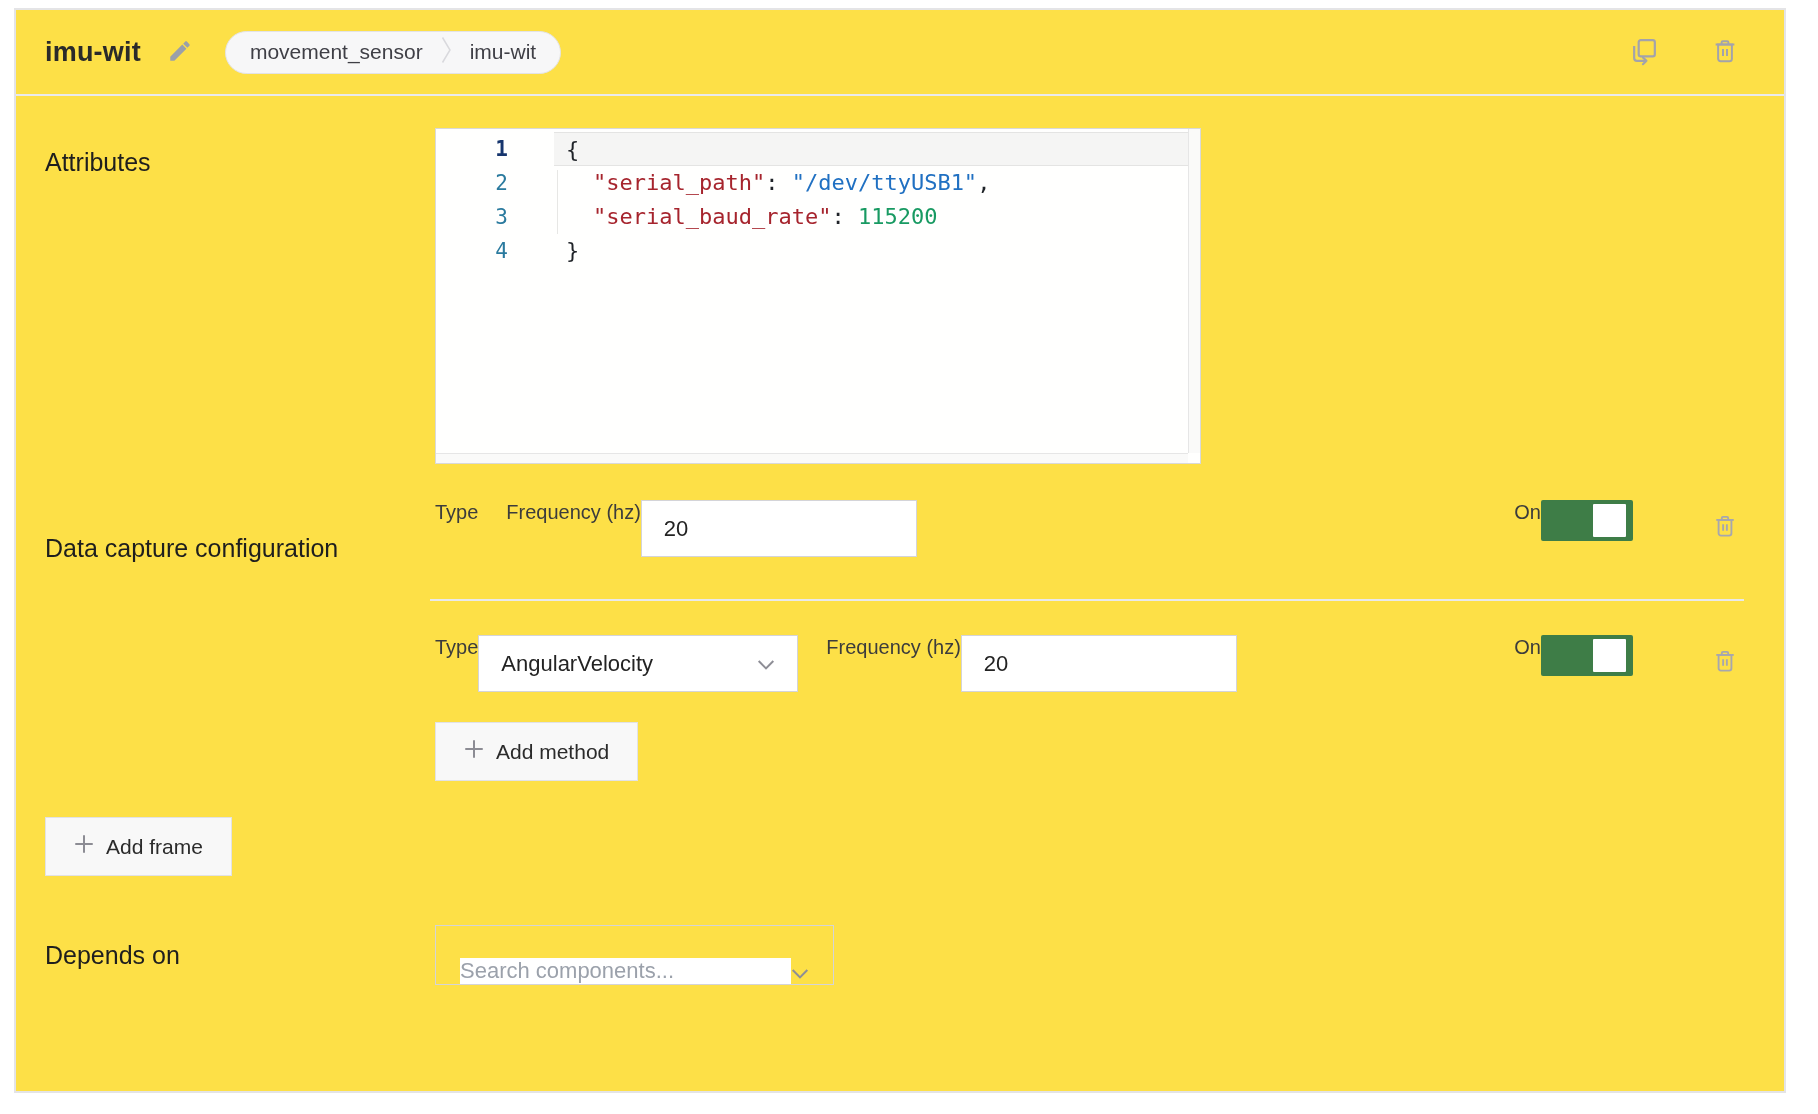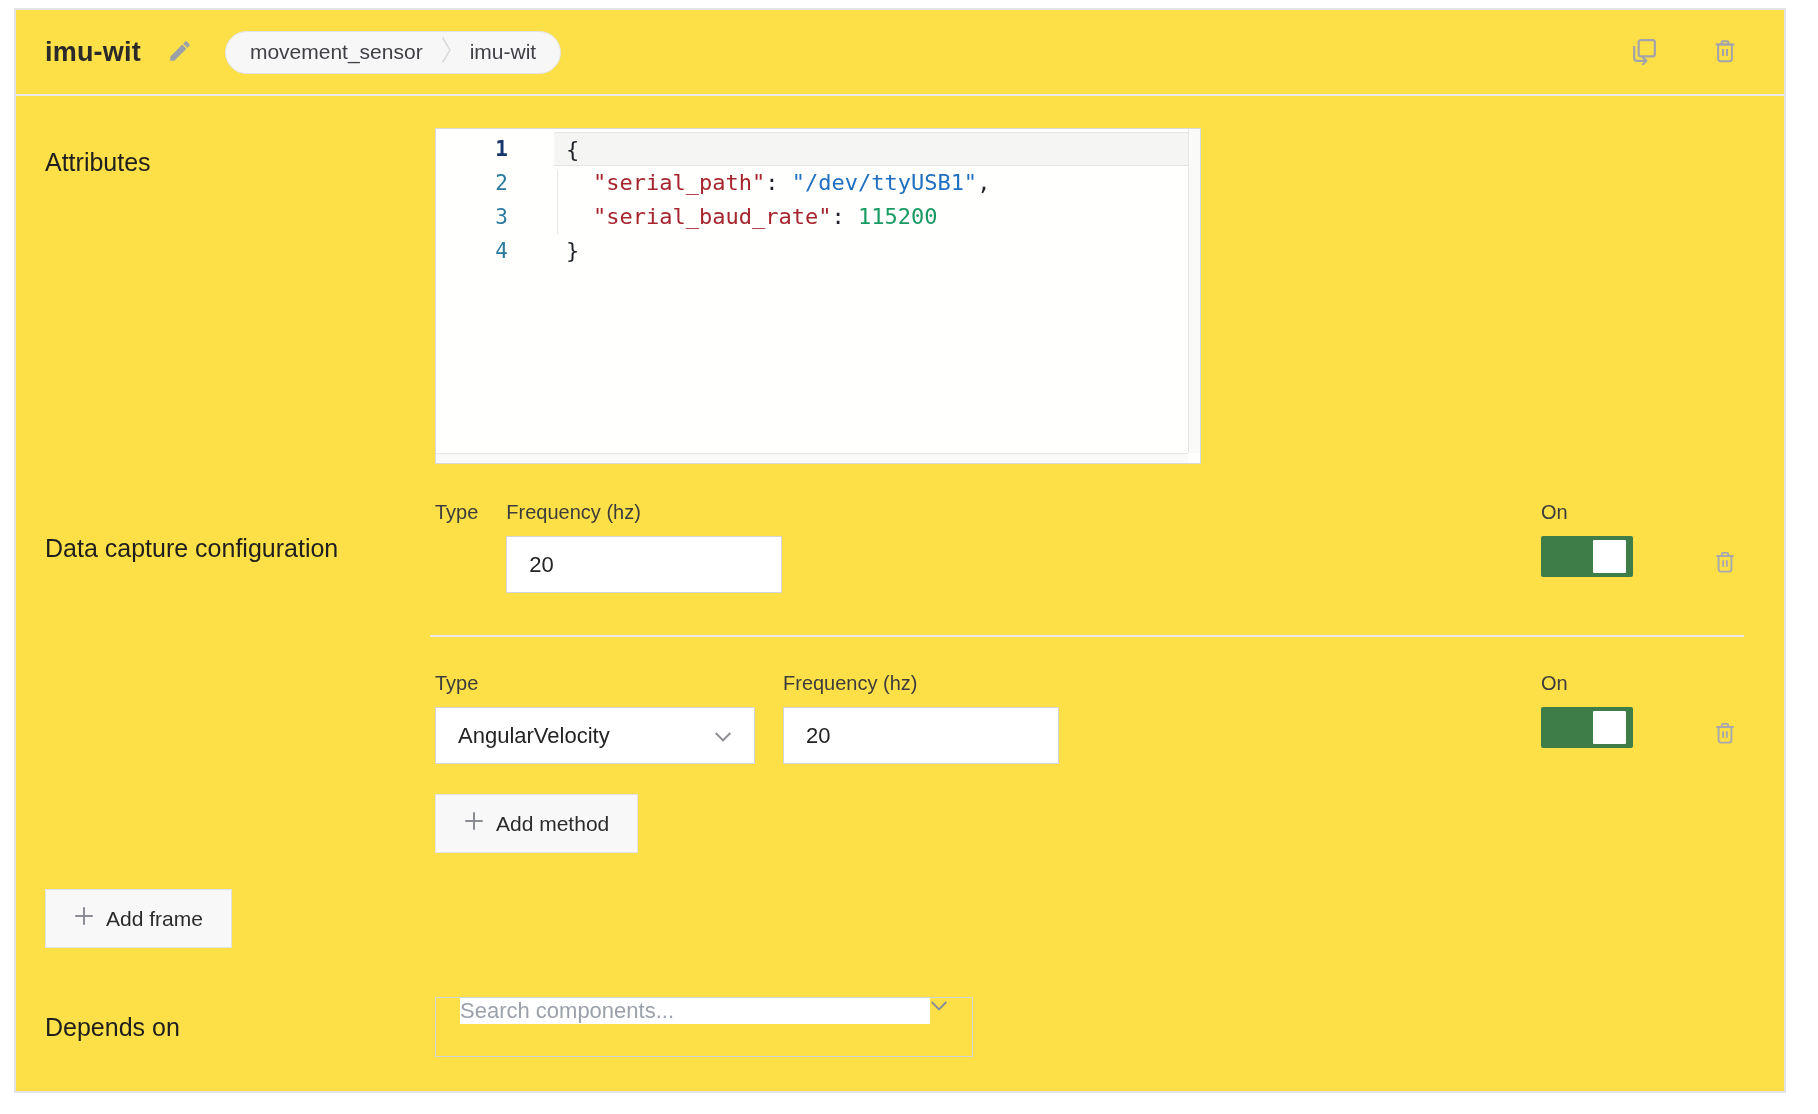--- a/index.html
+++ b/index.html
@@ -16,21 +16,21 @@
   .edit-btn { background:none; border:none; margin-left:26px; cursor:pointer;
               display:flex; align-items:center; }
   .pill { margin-left:32px; height:43px; border-radius:22px; background:#f7f7f8;
           border:1.5px solid #e3e3e6; display:flex; align-items:center;
           padding:0 24px; gap:18px; font-size:21px; color:#3f3f46; }
   .header-actions { margin-left:auto; display:flex; align-items:center; gap:50px; }
   .icon-btn { background:none; border:none; cursor:pointer; display:flex;
               align-items:center; justify-content:center; padding:0; }
 
   
-  .card-body { padding:32px 45px 34px 29px; }
+  .card-body { padding:32px 45px 53px 29px; }
   .row { display:flex; }
   .label-col { width:390px; flex:0 0 390px; font-size:25px; color:#1e1e1e; line-height:40px; }
   .content-col { flex:1; min-width:0; }
 
   
   .attributes-row .label-col { padding-top:14px; }
   .code-editor { width:766px; height:336px; border:1.5px solid #d9d9d9;
                  background:#fffffe; position:relative;
                  font-family:"DejaVu Sans Mono", monospace; font-size:22px;
                  padding-top:3px; overflow:hidden; }
@@ -49,21 +49,21 @@
   .indent-guide { position:absolute; left:121px; top:41px; width:1px; height:64px; background:#e7e7e5; }
   .vscroll { position:absolute; top:0; right:0; bottom:10px; width:12px;
              background:#fafaf9; border-left:1px solid #e6e6e6; }
   .hscroll { position:absolute; bottom:0; left:0; right:12px; height:10px;
              background:#fafaf9; border-top:1px solid #e6e6e6; }
 
   
   .capture-section { margin-top:36px; }
   .capture-section .label-col { padding-top:28px; }
   .capture-row { display:flex; align-items:flex-start; }
-  .field { display:flex; flex-direction:column; }
+  .field { display:flex; }
   .field-label { font-size:20px; color:#3c3c3c; margin-bottom:12px; line-height:24px; }
   .box { height:57px; border:1.5px solid #d4d4d8; background:#fff;
          display:flex; align-items:center; padding:0 22px; font-size:22px; color:#232323; }
   .select-box { justify-content:space-between; cursor:pointer; }
   .type-field .box { width:320px; }
   .freq-field { margin-left:28px; }
   .freq-field input { width:276px; height:57px; border:1.5px solid #d4d4d8;
          font-size:22px; color:#232323; padding:0 22px;
          font-family:"Liberation Sans", sans-serif; }
   .toggle-field { margin-left:auto; }
@@ -76,22 +76,22 @@
 
   .ghost-btn { display:inline-flex; align-items:center; gap:12px; height:59px;
                padding:0 28px; background:#f8f8f8; border:1.5px solid #e2e2e5;
                font-size:21px; color:#2b2b2b; cursor:pointer;
                font-family:"Liberation Sans", sans-serif; }
   .add-method-btn { margin-top:30px; }
 
   
   .frame-row { margin-top:36px; align-items:center; }
   .depends-row { margin-top:49px; align-items:center; }
-  .search-select { width:538px; height:60px; border:1.5px solid #d4d4d8;
-                   display:flex; align-items:flex-start; padding:0 24px; cursor:pointer; }
+  .search-select { width:399px; height:60px; border:1.5px solid #d4d4d8;
+                   display:flex; align-items:flex-end; padding:0 24px; cursor:pointer; }
   .search-select input { flex:1; border:none; outline:none; font-size:22px;
                    color:#232323; font-family:"Liberation Sans", sans-serif; }
   .search-select input::placeholder { color:#9ba1ab; }
 </style>
 </head>
 <body>
 
 <div class="card">
 
   <div class="card-header">

